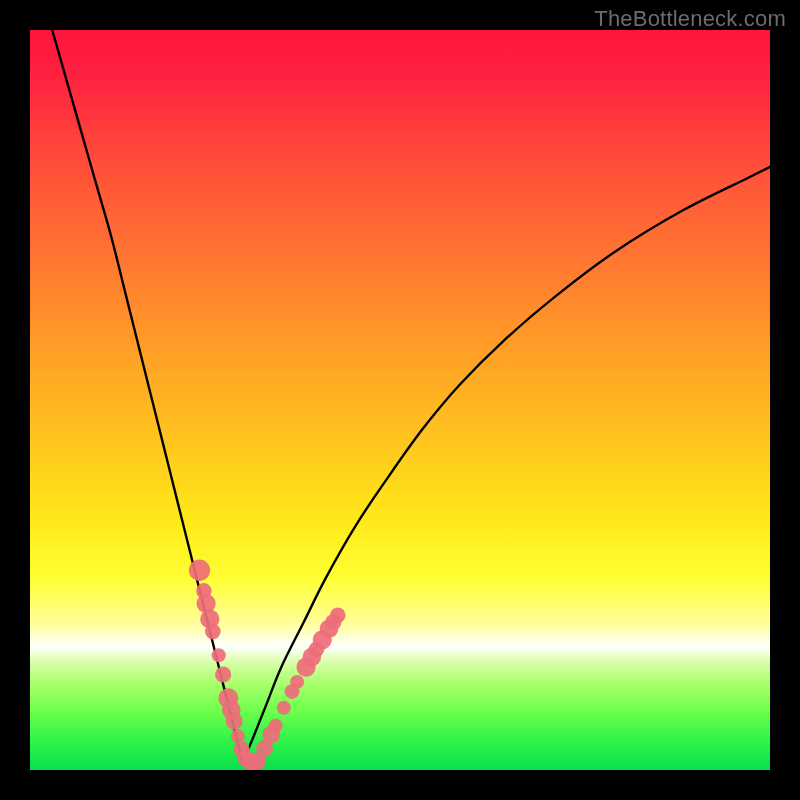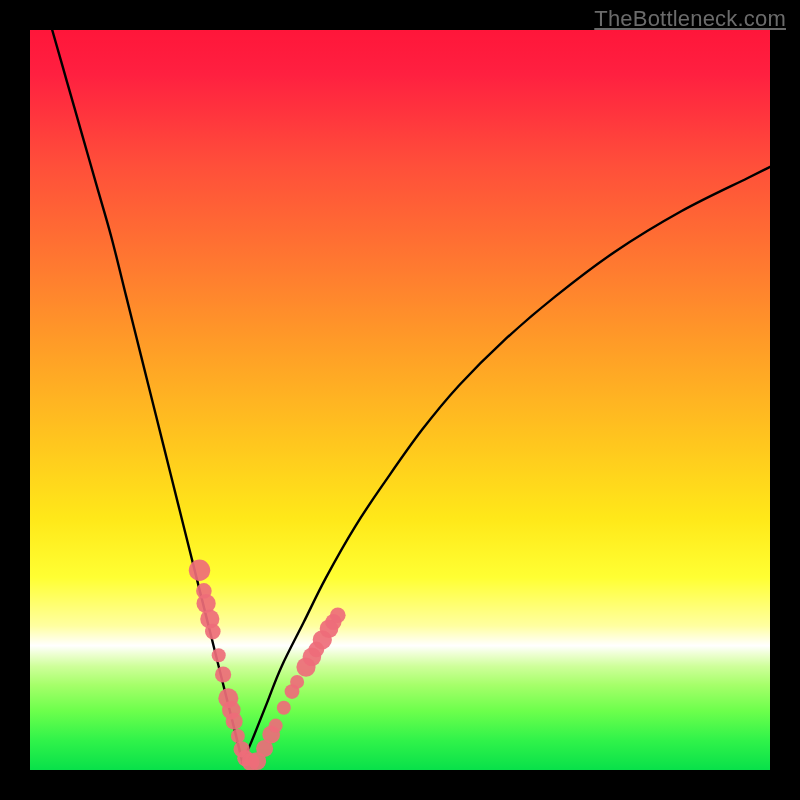--- a/index.html
+++ b/index.html
@@ -45,21 +45,20 @@
       #08e04a 100%
     );
   }
   .watermark {
     position: absolute;
     top: 6px;
     right: 14px;
     color: #6b6b6b;
     font-size: 22px;
     letter-spacing: 0.2px;
-    text-decoration: underline;
   }
   svg.curves {
     position: absolute;
     left: 0; top: 0;
   }
 </style>
 </head>
 <body>
 
 <div class="watermark">TheBottleneck.com</div>

